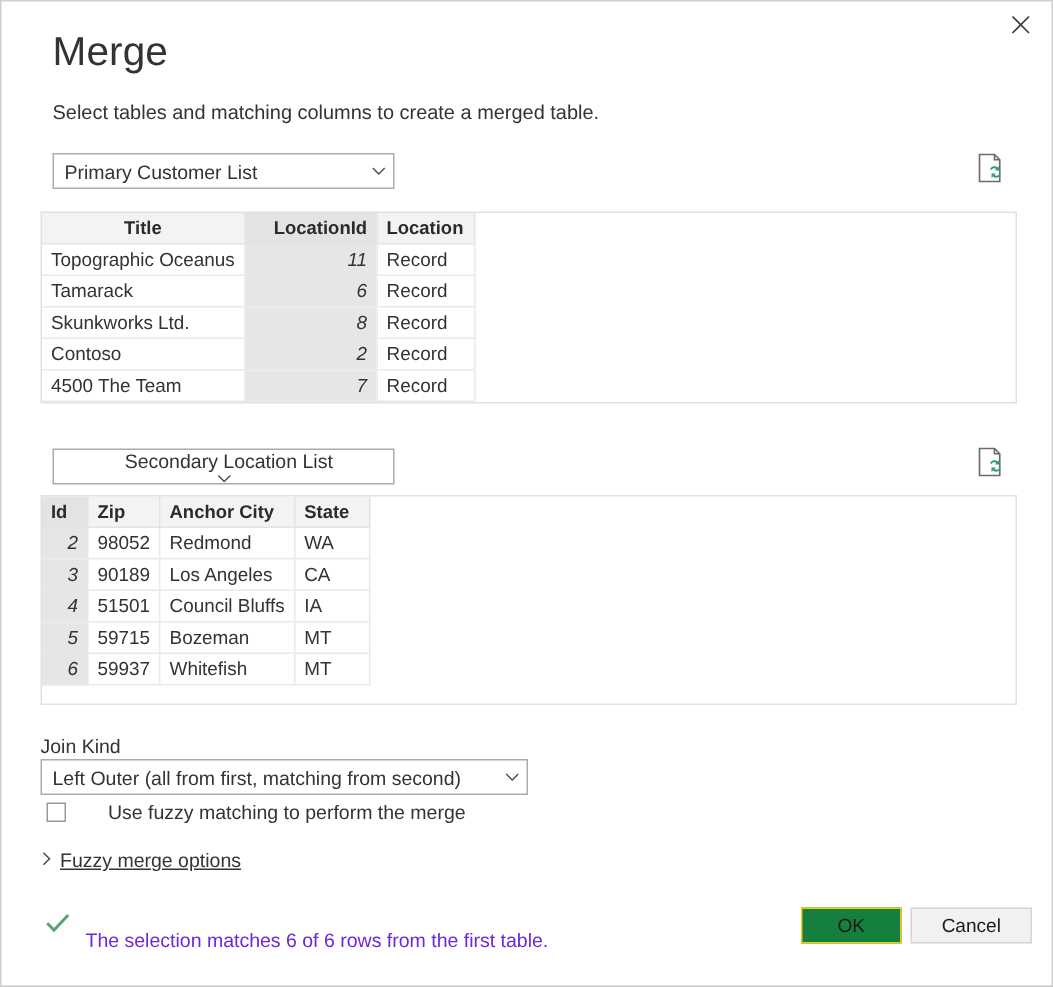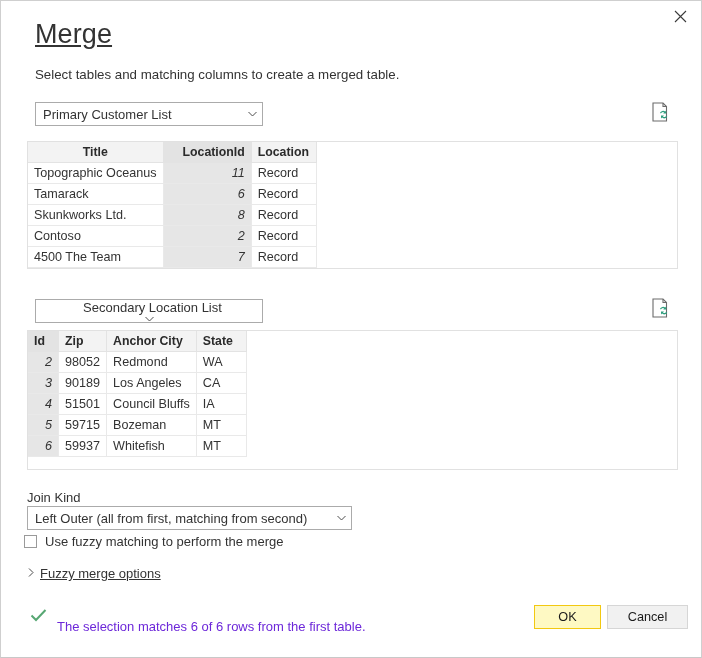--- a/index.html
+++ b/index.html
@@ -35,21 +35,20 @@
   #close-btn svg { display:block; }
 
   
   .title {
     position: absolute;
     left: 34px; top: 18px;
     font-size: 27px;
     font-weight: 400;
     color: #333333;
     letter-spacing: .1px;
-    text-decoration: underline;
   }
   .subtitle {
     position: absolute;
     left: 34px; top: 66px;
     font-size: 13.3px;
     color: #333333;
   }
 
   
   .combo {
@@ -176,21 +175,21 @@
     font-size: 12.7px;
     font-family: "Liberation Sans", sans-serif;
     color: #1a1a1a;
     border: 1px solid transparent;
     cursor: pointer;
     padding: 0;
     line-height: 22px;
     text-align: center;
   }
   #ok-button {
-    background: #fef9c3;
+    background: #15803d;
     border-color: #f2c811;
   }
   #cancel-button {
     background: #f1f1f1;
     border-color: #d6d6d6;
   }
 </style>
 </head>
 <body>
 
@@ -335,21 +334,21 @@
 
   <div class="combo" style="left:26px; top:505px; width:325px;">
     <span class="combo-text">Left Outer (all from first, matching from second)</span>
     <span class="combo-arrow">
       <svg width="9" height="6" viewBox="0 0 9 6">
           <path d="M0.5 1 L4.5 5 L8.5 1" fill="none" stroke="#4f4f4f" stroke-width="1"></path>
         </svg>
     </span>
   </div>
 
-  <div class="checkbox-row" style="left:23px; top:533px;">
+  <div class="checkbox-row" style="left:30px; top:533px;gap:20px;">
     <span class="checkbox-box"></span>
     <span class="checkbox-label">Use fuzzy matching to perform the merge</span>
   </div>
 
   <div class="expander" style="left:27px; top:565px;">
     <span class="tri">
       <svg width="6" height="9" viewBox="0 0 6 9">
           <path d="M1 0.5 L5 4.5 L1 8.5" fill="none" stroke="#4a4a4a" stroke-width="1"></path>
         </svg>
     </span>

